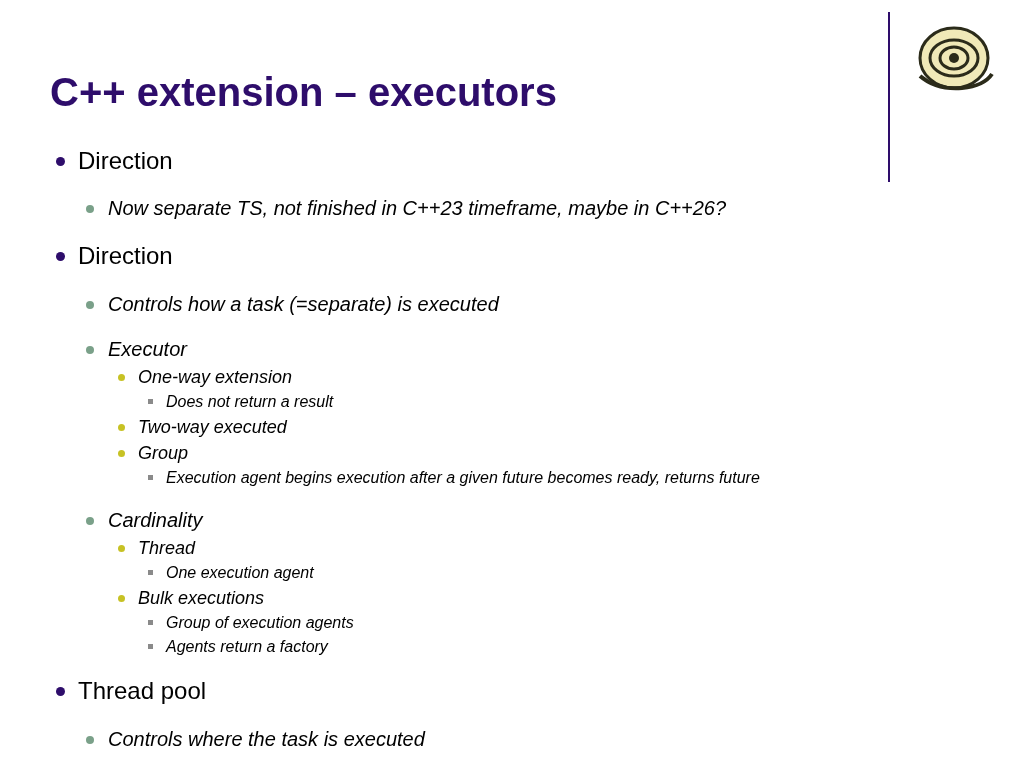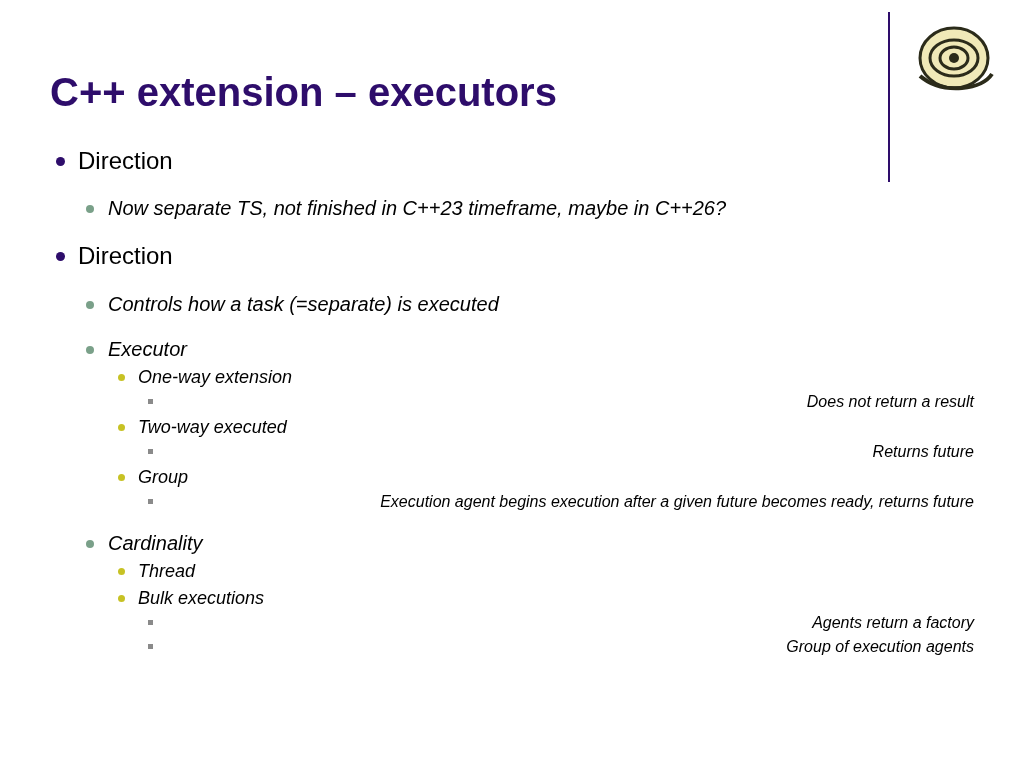--- a/index.html
+++ b/index.html
@@ -46,21 +46,21 @@
 
   
   .l2 > li { padding-left: 30px; position: relative; font-size: 20px; color:#000; margin:18px 0;font-style:italic; }
   .l2 > li::before { content:""; position:absolute; left:8px; top:10px; width:8px; height:8px; border-radius:50%; background:#7aa089; }
 
   
   .l3 > li { padding-left: 30px; position: relative; font-size: 18px; color:#000; margin:2px 0; }
   .l3 > li::before { content:""; position:absolute; left:10px; top:9px; width:7px; height:7px; border-radius:50%; background:#c7c224; }
 
   
-  .l4 > li { padding-left: 28px; position: relative; font-size: 16px; color:#000; margin:2px 0;text-align:right; }
+  .l4 > li { padding-left: 28px; position: relative; font-size: 16px; color:#000; margin:2px 0; }
   .l4 > li::before { content:""; position:absolute; left:10px; top:8px; width:5px; height:5px; background:#8a8a8a; }
 </style>
 </head>
 <body>
 
 <div class="vline"></div>
 
 <div class="logo">
 <svg viewBox="0 0 92 76">
   <ellipse cx="48" cy="40" rx="34" ry="30" fill="#f0e9b8" stroke="#2b2b1a" stroke-width="3"></ellipse>
@@ -90,44 +90,50 @@
           <span>Executor</span>
           <ul class="l3">
             <li>
               <span>One-way extension</span>
               <ul class="l4">
                   <li><span>Does not return a result</span></li>
                 </ul>
             </li>
             <li>
               <span>Two-way executed</span>
-              <ul class="l4">
-                  <li><span>Returns future</span></li>
-                </ul>
             </li>
             <li>
               <span>Group</span>
               <ul class="l4">
                   <li><span>Execution agent begins execution after a given future becomes ready, returns future</span></li>
                 </ul>
             </li>
           </ul>
         </li>
         <li>
           <span>Cardinality</span>
           <ul class="l3">
             <li>
               <span>Thread</span>
+              <ul class="l4">
+                  <li><span>One execution agent</span></li>
+                </ul>
             </li>
             <li>
               <span>Bulk executions</span>
               <ul class="l4">
+                <li><span>Group of execution agents</span></li>
                 <li><span>Agents return a factory</span></li>
-                <li><span>Group of execution agents</span></li>
               </ul>
             </li>
           </ul>
         </li>
       </ul>
     </li>
 
+    <li>
+      <span>Thread pool</span>
+      <ul class="l2">
+        <li><span>Controls where the task is executed</span></li>
+      </ul>
+    </li>
   </ul>
 </div>
 
 </body></html>

